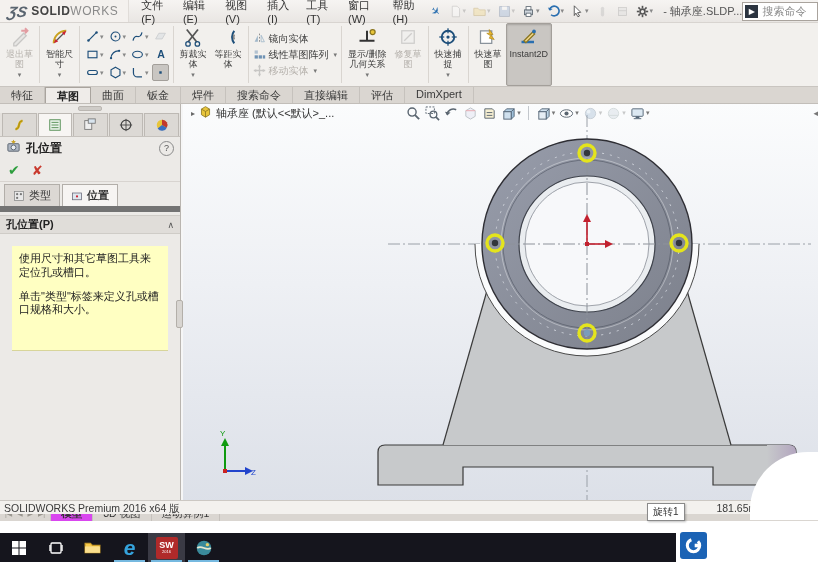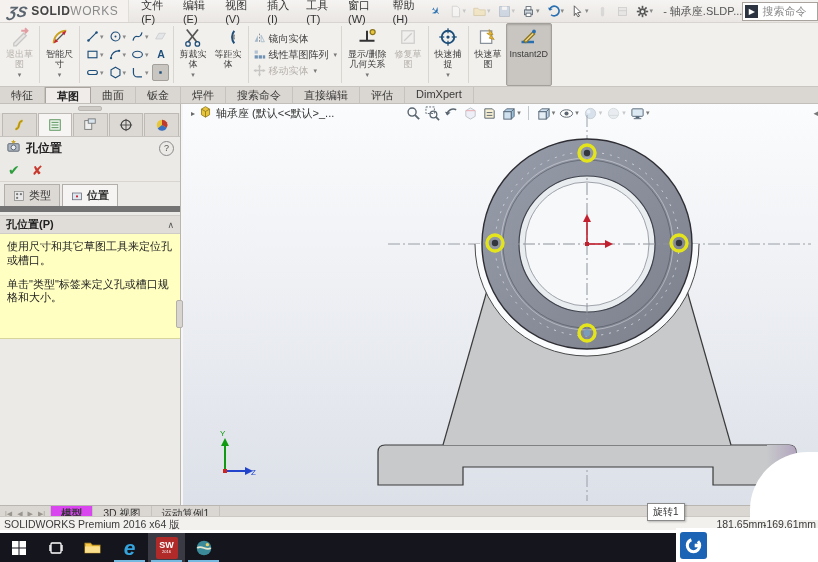--- a/index.html
+++ b/index.html
@@ -74,21 +74,21 @@
   #pactions .ok{color:#2e9e3e;font-size:14px;font-weight:bold}
   #pactions .cancel{color:#c93a2e;font-size:13px;font-weight:bold}
   #subtabs{display:flex;height:22px;padding:2px 4px 0 4px;gap:2px;border-bottom:6px solid #737373}
   .stab{display:flex;align-items:center;gap:4px;font-size:11px;color:#333;padding:1px 8px;
         background:#dcd8d4;border:1px solid #b2aea9;border-bottom:none}
   .stab.active{background:#f6f4f2;font-weight:bold}
   #pgroup{margin-top:3px;height:17px;background:#e0ddd9;border-top:1px solid #cfccc7;border-bottom:1px solid #cfccc7;
           display:flex;align-items:center;padding:0 6px}
   #pgroup .gl{font-size:11px;font-weight:bold;color:#222}
   #pgroup .chev{margin-left:auto;font-size:9px;color:#555}
-  #pmsg{margin:0;background:#ffffc2;border-bottom:1px solid #d8d59a;padding:6px 7px;height:92px}
+  #pmsg{margin:12px;background:#ffffc2;border-bottom:1px solid #d8d59a;padding:6px 7px;height:92px}
   #pmsg p{margin:0 0 10px 0;font-size:11px;line-height:1.25;color:#222}
   #splitterdot{left:176px;top:300px;width:5px;height:26px;background:#d8d5d1;border:1px solid #b3afa9;border-radius:2px;z-index:2}
   
   #viewport{left:180px;top:103px;width:638px;height:402px;
             background:linear-gradient(180deg,#fbfcfd 0%,#eef0f4 45%,#dce0e8 100%);z-index:0;border-left:3px solid #f6f6f6}
   #modelsvg{position:absolute;left:0;top:0}
   #docrow{position:absolute;left:0;top:0;width:100%;height:20px;display:flex;align-items:center;z-index:2}
   #breadcrumb{display:flex;align-items:center;gap:4px;margin-left:8px}
   #breadcrumb .arr{font-size:8px;color:#666}
   #breadcrumb .txt{font-size:11px;color:#333;white-space:nowrap}
@@ -103,21 +103,21 @@
            font-size:10px;color:#333;padding:1px 5px;z-index:6;white-space:nowrap}
   
   #blob{left:750px;top:452px;width:68px;height:68px;background:#fff;border-radius:58px 0 0 0;z-index:4}
   
   #featurebar{left:0;top:505px;width:818px;height:15px;background:#dad6d1;border-top:1px solid #b9b5b0;
               display:flex;align-items:stretch;z-index:1}
   #featurebar .nav{display:flex;align-items:center;gap:1px;padding:0 3px;border-right:1px solid #c6c2bd}
   #featurebar .nbtn{font-size:7px;color:#9a968f;padding:0 2px}
   .ftab{font-size:10.5px;color:#333;padding:0 10px;display:flex;align-items:center;border-right:1px solid #c6c2bd;white-space:nowrap}
   .ftab.active{background:#d946ef;font-weight:bold}
-  #statusbar{left:0;top:516px;width:818px;height:13px;background:#f3f1ee;border-top:1px solid #ccc8c3;z-index:1}
+  #statusbar{left:0;top:500px;width:818px;height:13px;background:#f3f1ee;border-top:1px solid #ccc8c3;z-index:1}
   #statusbar .lft{position:absolute;left:4px;top:1px;font-size:10.5px;color:#3a3a3a}
   #statusbar .cx{position:absolute;right:52px;top:1px;font-size:10.5px;color:#3a3a3a}
   #statusbar .cy{position:absolute;right:2px;top:1px;font-size:10.5px;color:#3a3a3a}
   
   #taskbar{left:0;top:533px;width:818px;height:29px;background:#15151d;display:flex;z-index:5}
   .tcell{width:37px;height:29px;display:flex;align-items:center;justify-content:center;position:relative}
   .tcell.appactive{background:#3a3a44}
   .tcell .uline{position:absolute;bottom:0;left:3px;right:3px;height:2px;background:#76b9e0}
   .edge-e{color:#35a3dc;font-size:21px;font-weight:bold;font-style:italic;line-height:1}
   .swbox{width:22px;height:22px;background:#b02a2a;border-radius:2px;display:flex;align-items:center;justify-content:center;

